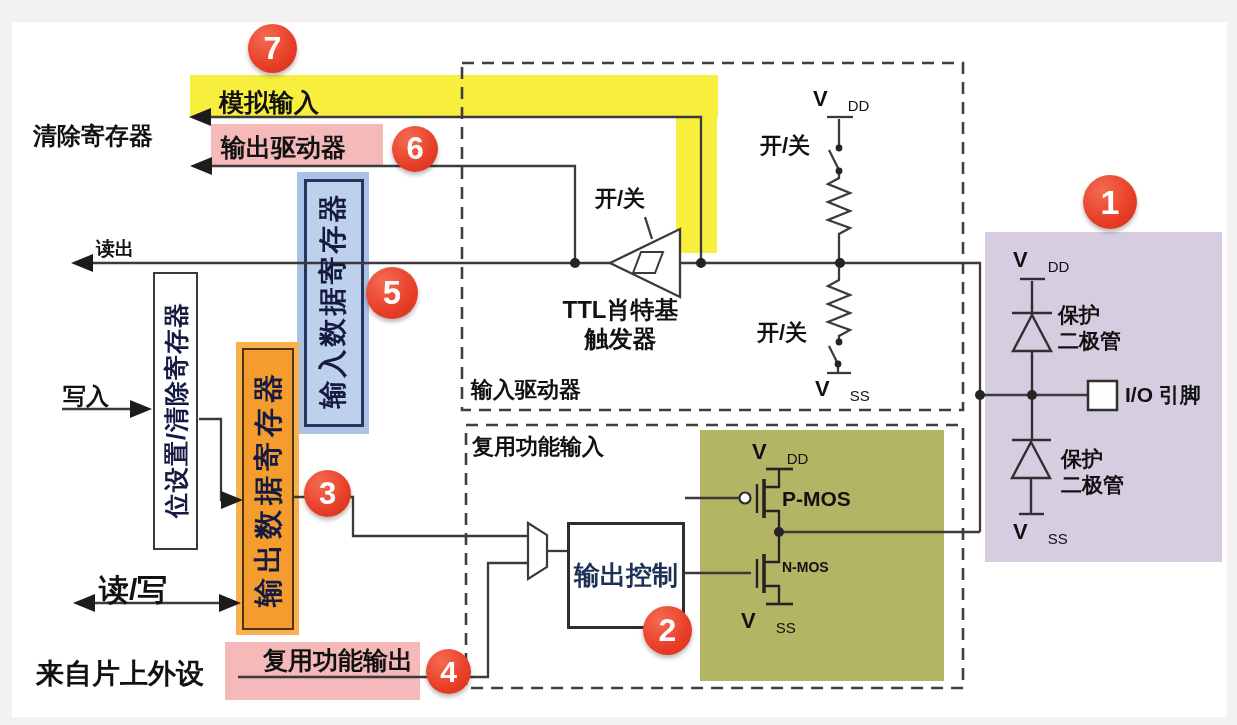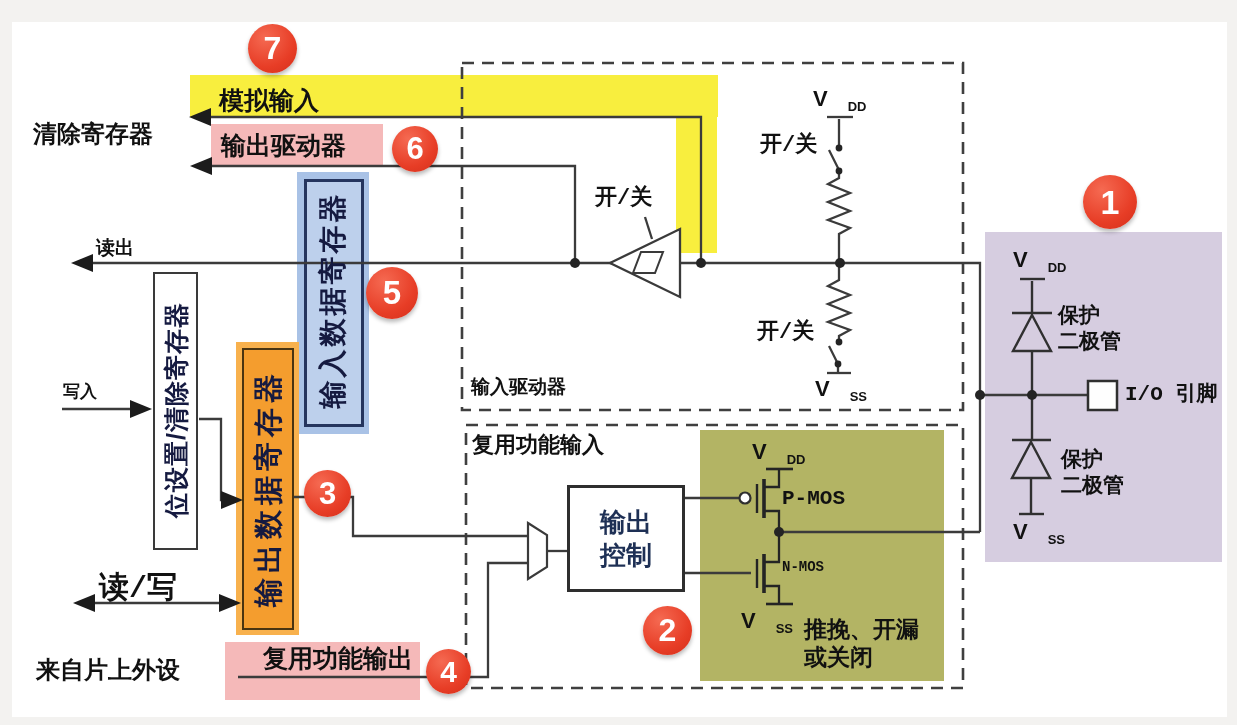--- a/index.html
+++ b/index.html
@@ -1,34 +1,34 @@
 <!DOCTYPE html>
 <html><head>
 <meta charset="utf-8">
 <style>
   html,body{margin:0;padding:0;background:#e9e8e6;}
   .stage{position:relative;width:1237px;height:725px;margin:0 auto;background:#f3f2f0;overflow:hidden;
          font-family:"Liberation Sans","DejaVu Sans",sans-serif;}
   .canvas{position:absolute;left:12px;top:22px;right:10px;bottom:8px;background:#ffffff;}
   .abs{position:absolute;}
   .hl{position:absolute;}
-  .lbl{position:absolute;font-weight:700;color:#111;white-space:nowrap;line-height:1.1;font-family:Liberation Mono, monospace;}
+  .lbl{position:absolute;font-weight:700;color:#111;white-space:nowrap;line-height:1.1;}
   .navy{color:#1e3055;}
   .vlabel{position:absolute;white-space:nowrap;font-weight:700;color:#151a40;text-align:center;
           transform:rotate(-90deg);}
   .callout{position:absolute;border-radius:50%;color:#fff;font-weight:700;
            display:flex;align-items:center;justify-content:center;
            background:radial-gradient(circle at 35% 28%,#f56a52,#e73d26 62%,#d32f1b);
            box-shadow:0 3px 4px rgba(0,0,0,.28);}
   .rail{font-weight:700;color:#111;font-size:22px;white-space:nowrap;}
-  .rail sub{font-size:13px;font-weight:700;padding-left:20px;}
+  .rail sub{font-size:15px;font-weight:400;padding-left:20px;}
   .regbox{position:absolute;}
   .ctrlbox{position:absolute;background:#fff;border:3px solid #2e2e2e;
-           display:flex;flex-direction:column;align-items:center;justify-content:center;
-           font-weight:700;font-size:26px;color:#1e3055;line-height:1.25;}
+           display:flex;flex-direction:row;align-items:center;justify-content:center;
+           font-weight:700;font-size:26px;color:#1e3055;line-height:1.25;margin-top:37px;}
   svg.wires{position:absolute;left:0;top:0;pointer-events:none;}
   .twolines{position:absolute;font-weight:700;color:#111;line-height:1.2;}
 </style>
 </head>
 <body>
 
 <div class="stage">
   <div class="canvas"></div>
 
   <div class="hl" style="left:190px;top:75px;width:528px;height:42px;background:#f8ee3e;"></div>
@@ -134,47 +134,47 @@
       <circle cx="838" cy="364" r="3.4"></circle>
     </g>
   </svg>
 
   <div class="ctrlbox" style="left:567px;top:485px;width:112px;height:101px;">
     <span>输出</span>
     <span>控制</span>
   </div>
 
   <div class="lbl" style="left:33px;top:123px;font-size:24px;">清除寄存器</div>
-  <div class="lbl" style="left:36px;top:659px;font-size:24px;">来自片上外设</div>
+  <div class="lbl" style="left:36px;top:659px;font-size:28px;">来自片上外设</div>
 
   <div class="lbl" style="left:219px;top:89px;font-size:25px;">模拟输入</div>
   <div class="lbl" style="left:221px;top:134px;font-size:25px;">输出驱动器</div>
   <div class="lbl" style="left:239px;top:647px;font-size:25px;margin-left:24px;">复用功能输出</div>
 
   <div class="lbl" style="left:96px;top:239px;font-size:19px;">读出</div>
-  <div class="lbl" style="left:63px;top:384px;font-size:17px;">写入</div>
+  <div class="lbl" style="left:63px;top:384px;font-size:23px;">写入</div>
   <div class="lbl" style="left:99px;top:573px;font-size:30px;">读/写</div>
 
   <div class="vlabel" style="left:46px;top:395px;width:260px;height:30px;line-height:30px;font-size:25px;letter-spacing:1px;">位设置/清除寄存器</div>
   <div class="vlabel" style="left:133px;top:471px;width:270px;height:34px;line-height:34px;font-size:29px;letter-spacing:5px;">输出数据寄存器</div>
   <div class="vlabel" style="left:215px;top:284px;width:236px;height:32px;line-height:32px;font-size:28px;letter-spacing:3px;">输入数据寄存器</div>
 
-  <div class="lbl" style="left:471px;top:378px;font-size:19px;">输入驱动器</div>
+  <div class="lbl" style="left:471px;top:378px;font-size:22px;">输入驱动器</div>
   <div class="lbl" style="left:472px;top:435px;font-size:22px;">复用功能输入</div>
   <div class="lbl" style="left:595px;top:187px;font-size:22px;">开/关</div>
   <div class="lbl" style="left:760px;top:134px;font-size:22px;">开/关</div>
   <div class="lbl" style="left:757px;top:321px;font-size:22px;">开/关</div>
 
+  <div class="twolines" style="left:538px;top:296px;width:165px;text-align:center;font-size:24px;">
+    <div>TTL肖特基</div>
+    <div>触发器</div>
+  </div>
 
   <div class="lbl" style="left:782px;top:487px;font-size:21px;text-align:center;">P-MOS</div>
   <div class="lbl" style="left:782px;top:560px;font-size:14px;">N-MOS</div>
-  <div class="twolines navy" style="left:804px;top:616px;font-size:23px;">
-    <div>推挽、开漏</div>
-    <div>或关闭</div>
-  </div>
 
   <div class="abs rail" style="left:813px;top:86px;">
     <span>V</span><sub>DD</sub></div>
   <div class="abs rail" style="left:815px;top:376px;">
     <span>V</span><sub>SS</sub></div>
   <div class="abs rail" style="left:752px;top:439px;">
     <span>V</span><sub>DD</sub></div>
   <div class="abs rail" style="left:741px;top:608px;">
     <span>V</span><sub>SS</sub></div>
   <div class="abs rail" style="left:1013px;top:247px;">

